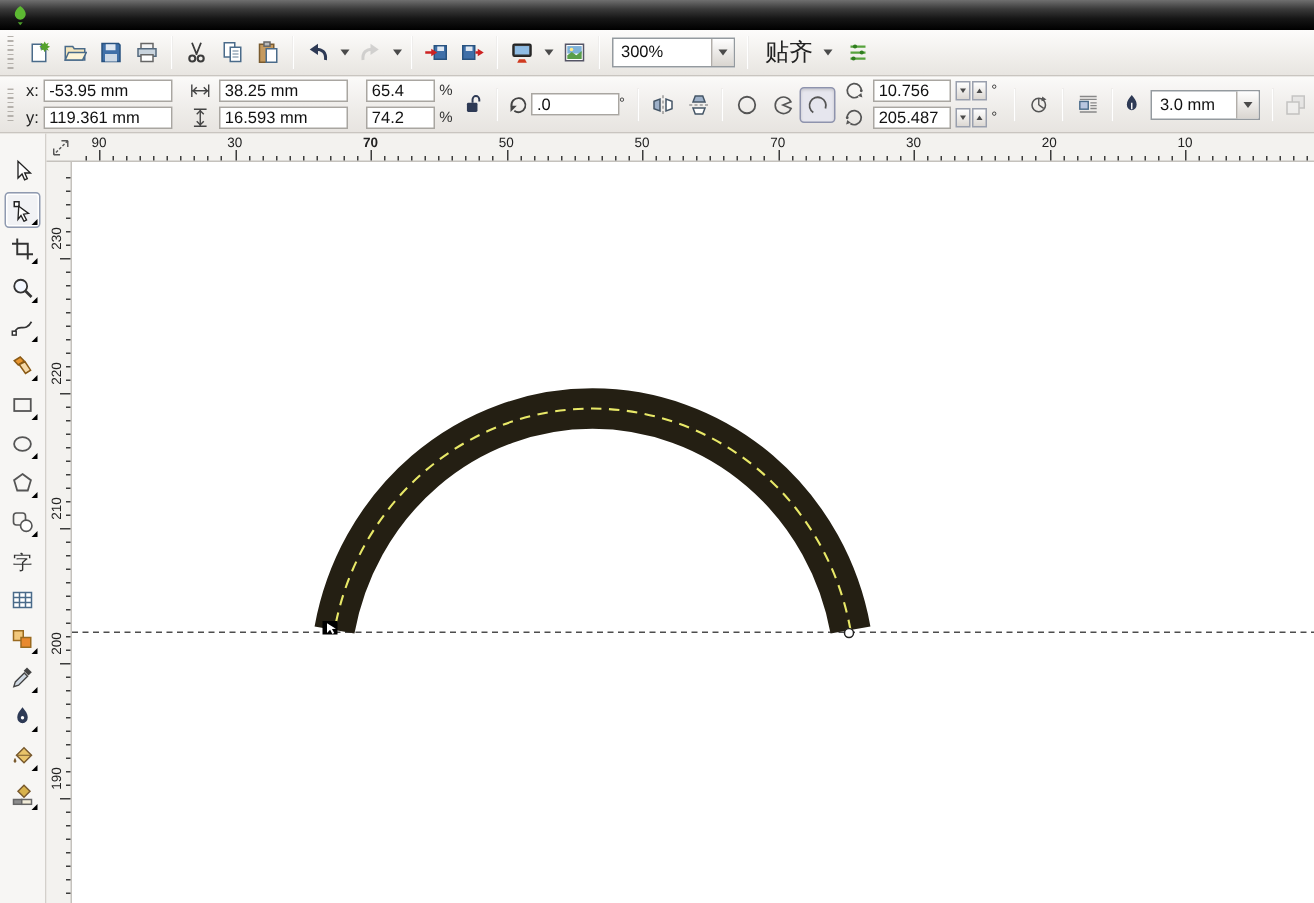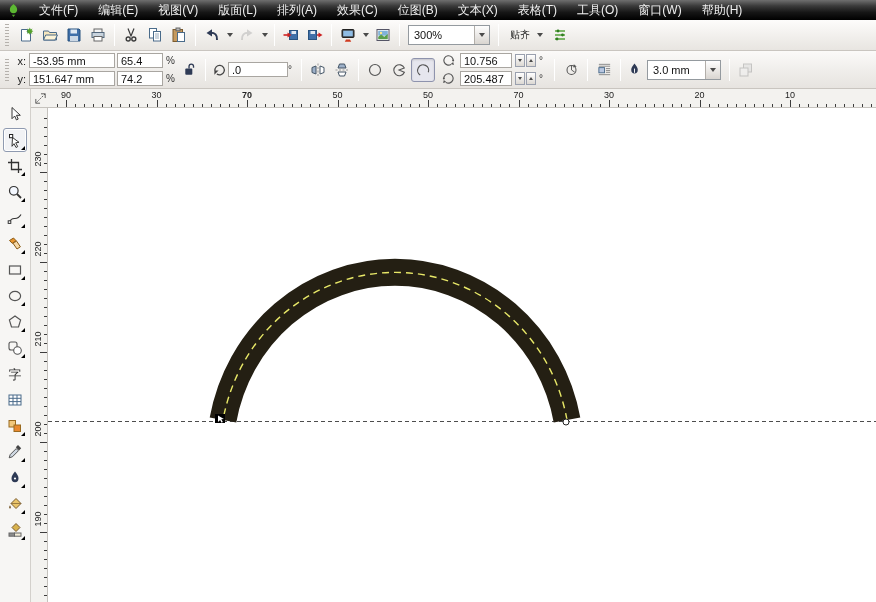--- a/index.html
+++ b/index.html
@@ -19,21 +19,21 @@
     background:repeating-linear-gradient(180deg,#b5b1ac 0 1px,rgba(0,0,0,0) 1px 3px);}
   .tbtn{width:24px;height:24px;display:flex;align-items:center;justify-content:center;border-radius:2px;}
   .tbtn.dis{opacity:.45;filter:grayscale(1);}
   .caretbtn{width:11px;height:24px;display:flex;align-items:center;justify-content:center;}
   .caret{width:0;height:0;border-left:3px solid transparent;border-right:3px solid transparent;border-top:4px solid #4a4a4a;}
   .sep{width:1px;height:22px;background:#c6c2bd;border-right:1px solid #fff;margin:0 4px;}
   .combo{display:flex;align-items:center;background:#fff;border:1px solid #949a9f;height:20px;width:82px;margin:0 4px;}
   .combo .val{flex:1;padding:0 5px;font-size:11px;color:#111;}
   .combo .drop{width:15px;height:18px;background:linear-gradient(180deg,#fefefe,#d9d5d0);
     border-left:1px solid #b2aea9;display:flex;align-items:center;justify-content:center;}
-  .snapwrap{display:flex;align-items:center;margin:0 3px;font-size:10px;color:#222;}
+  .snapwrap{display:flex;align-items:center;margin:0 3px;font-size:16px;color:#222;}
   .snapwrap .lbl{padding:0 4px;}
   
   .propbar{position:absolute;left:0;top:51px;width:876px;height:38px;
     background:linear-gradient(180deg,#fbfaf9 0%,#efedea 55%,#e7e4e0 100%);
     border-bottom:1px solid #c9c5c0;display:flex;align-items:center;padding-left:3px;font-size:11px;color:#222;overflow:hidden;}
   .stack{display:flex;flex-direction:column;gap:3px;margin:0 2px;}
   .row{display:flex;align-items:center;gap:3px;height:15px;}
   .fld{background:#fff;border:1px solid #a9a6a1;height:15px;display:flex;align-items:center;
     padding:0 3px;font-size:11px;color:#111;white-space:nowrap;}
   .fld.w86{width:86px;} .fld.w46{width:46px;text-align:right;} .fld.w60{width:60px;} .fld.w52{width:52px;}
@@ -69,34 +69,20 @@
 </head>
 <body>
 
 <div class="menubar">
   <span class="logo ic">
       <svg viewBox="0 0 16 16" width="15" height="15">
         <path d="M8 1c2.8 2 3.9 3.9 3.9 5.9A3.9 3.9 0 1 1 4.1 6.9C4.1 4.9 5.2 3 8 1z" fill="#5cb832"></path>
         <path d="M6.2 12.6h3.6L8 14.8z" fill="#4ea02a"></path>
       </svg>
     </span>
-  <span id="menu-items" style="display:flex;">
-      <span class="menu-item">文件(F)</span>
-      <span class="menu-item">编辑(E)</span>
-      <span class="menu-item">视图(V)</span>
-      <span class="menu-item">版面(L)</span>
-      <span class="menu-item">排列(A)</span>
-      <span class="menu-item">效果(C)</span>
-      <span class="menu-item">位图(B)</span>
-      <span class="menu-item">文本(X)</span>
-      <span class="menu-item">表格(T)</span>
-      <span class="menu-item">工具(O)</span>
-      <span class="menu-item">窗口(W)</span>
-      <span class="menu-item">帮助(H)</span>
-    </span>
 </div>
 
 <div class="toolbar">
   <span class="grip"></span>
   <span id="toolbar-buttons" style="display:flex;align-items:center;">
       <span class="tbtn">
         <span class="ic">
           <svg viewBox="0 0 16 16" width="16" height="16">
             <path d="M3.5 2.5h6L12.5 5.5v8.5h-9z" fill="#fff" stroke="#4a6b8a"></path>
             <path d="M9.5 2.5v3h3" fill="none" stroke="#4a6b8a"></path>
@@ -254,24 +240,46 @@
 
 <div class="propbar">
   <span class="grip"></span>
   <div class="stack">
     <div class="row">
         <span class="plbl">x:</span>
       <span class="fld w86">-53.95 mm</span>
       </div>
     <div class="row">
         <span class="plbl">y:</span>
-      <span class="fld w86">151.647 mm</span>
+      <span class="fld w86">119.361 mm</span>
       </div>
   </div>
-  <div class="stack" style="margin-left:0;">
+  <div class="stack" style="margin-left:8px;">
+    <div class="row">
+        <span class="icsm ic">
+          <svg viewBox="0 0 16 16" width="15" height="15">
+            <path d="M2 3.5v9M14 3.5v9" stroke="#444"></path>
+            <path d="M2 8h12" stroke="#444"></path>
+            <path d="M5.5 5.5L3 8l2.5 2.5M10.5 5.5L13 8l-2.5 2.5" fill="none" stroke="#444"></path>
+          </svg>
+        </span>
+      <span class="fld w86">38.25 mm</span>
+      </div>
+    <div class="row">
+        <span class="icsm ic">
+          <svg viewBox="0 0 16 16" width="15" height="15">
+            <path d="M3.5 2h9M3.5 14h9" stroke="#444"></path>
+            <path d="M8 2v12" stroke="#444"></path>
+            <path d="M5.5 5.5L8 3l2.5 2.5M5.5 10.5L8 13l2.5-2.5" fill="none" stroke="#444"></path>
+          </svg>
+        </span>
+      <span class="fld w86">16.593 mm</span>
+      </div>
+  </div>
+  <div class="stack" style="margin-left:10px;">
     <div class="row">
         <span class="fld w46">65.4</span>
       <span class="unit">%</span>
       </div>
     <div class="row">
         <span class="fld w46">74.2</span>
       <span class="unit">%</span>
       </div>
   </div>
   <span class="pbtn">

